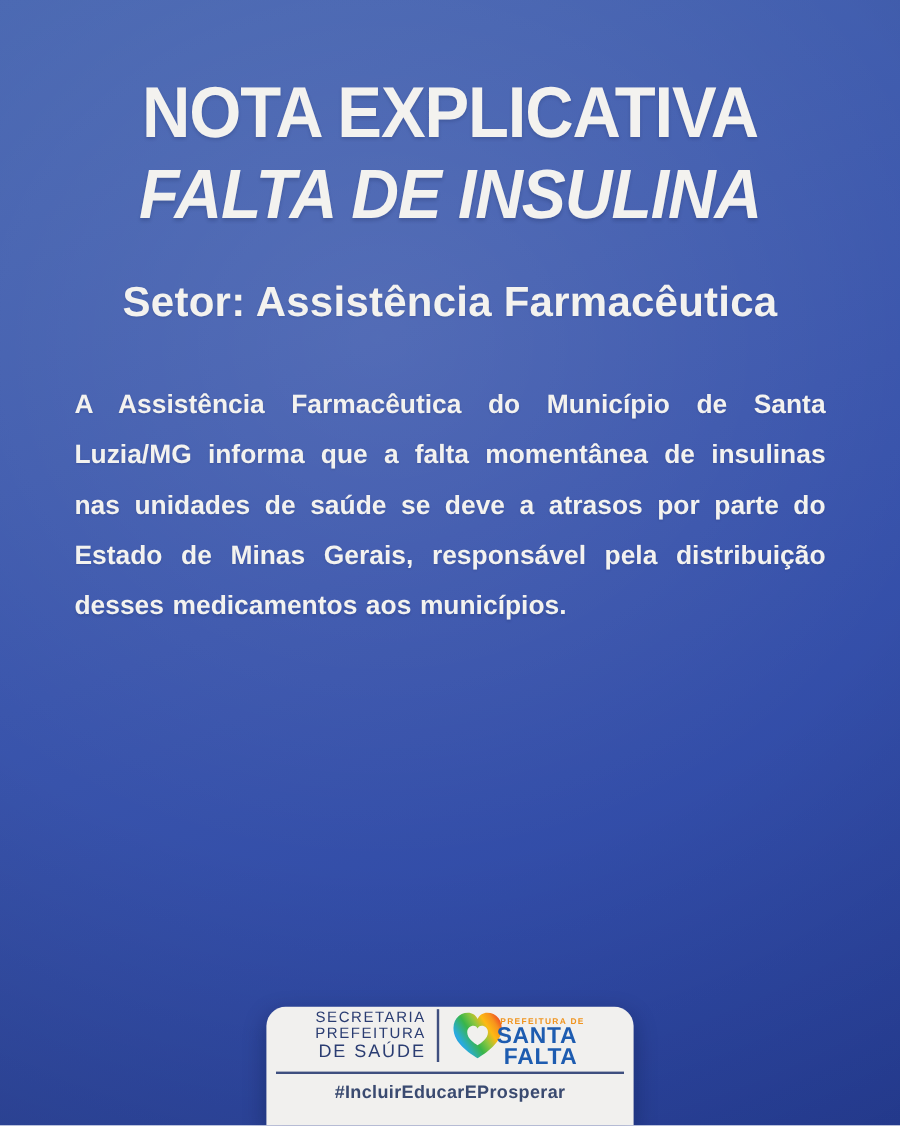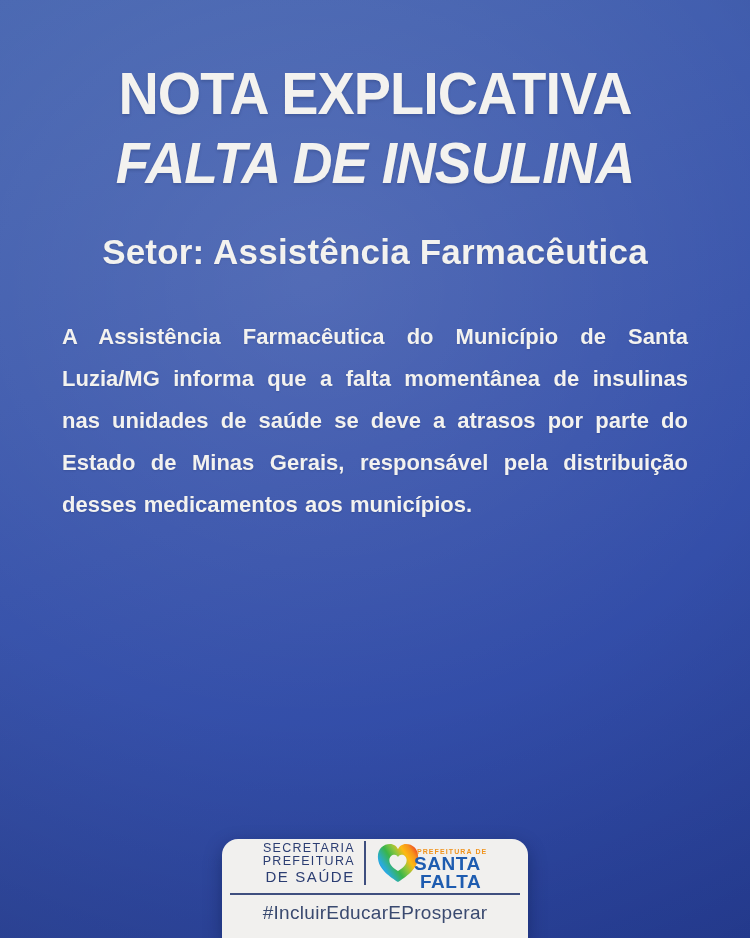--- a/index.html
+++ b/index.html
@@ -123,22 +123,22 @@
     width: 290px;
     height: 2px;
     background: var(--navy, #2b3d72);
     opacity: 0.9;
     margin: 6px auto 0 auto;
     border: none;
   }
   .hashtag {
     margin-top: 7px;
     text-align: center;
-    font-size: 19px;
-    font-weight: normal;
+    font-size: 15px;
+    font-weight: bold;
     letter-spacing: 0.3px;
     color: var(--hashtag-navy, #3a4a70);
   }
 </style>
 </head>
 <body>
 
 <div class="poster">
 
   <div class="title-block">

